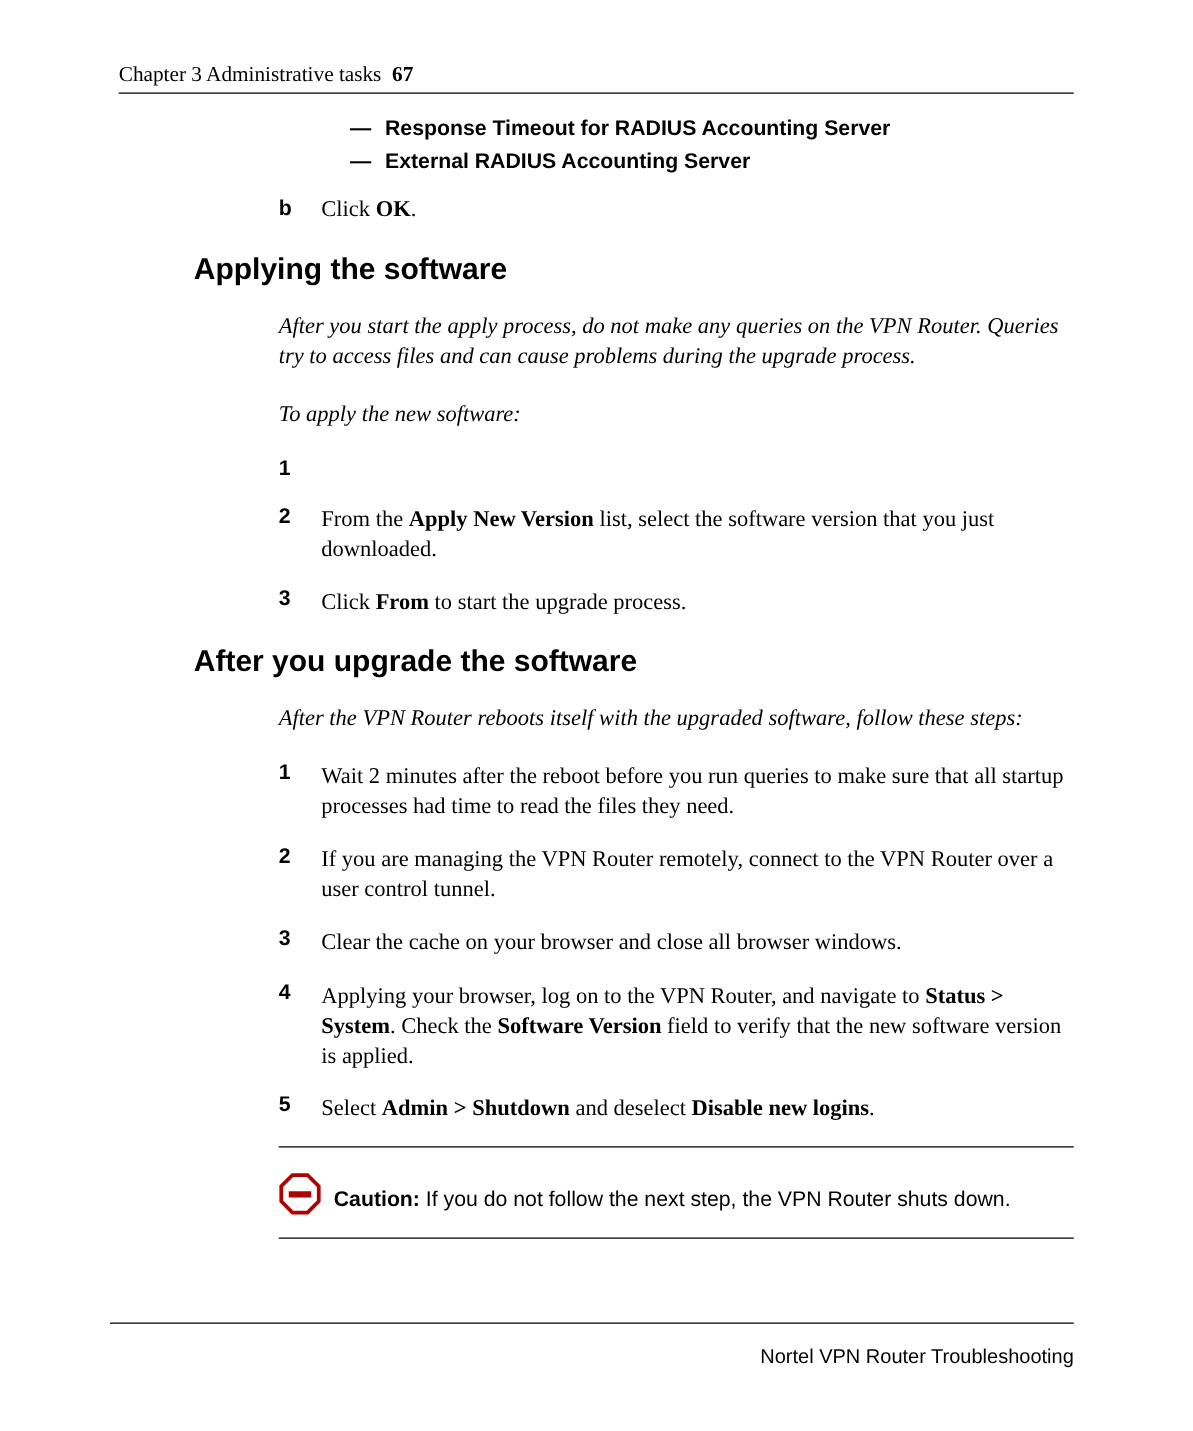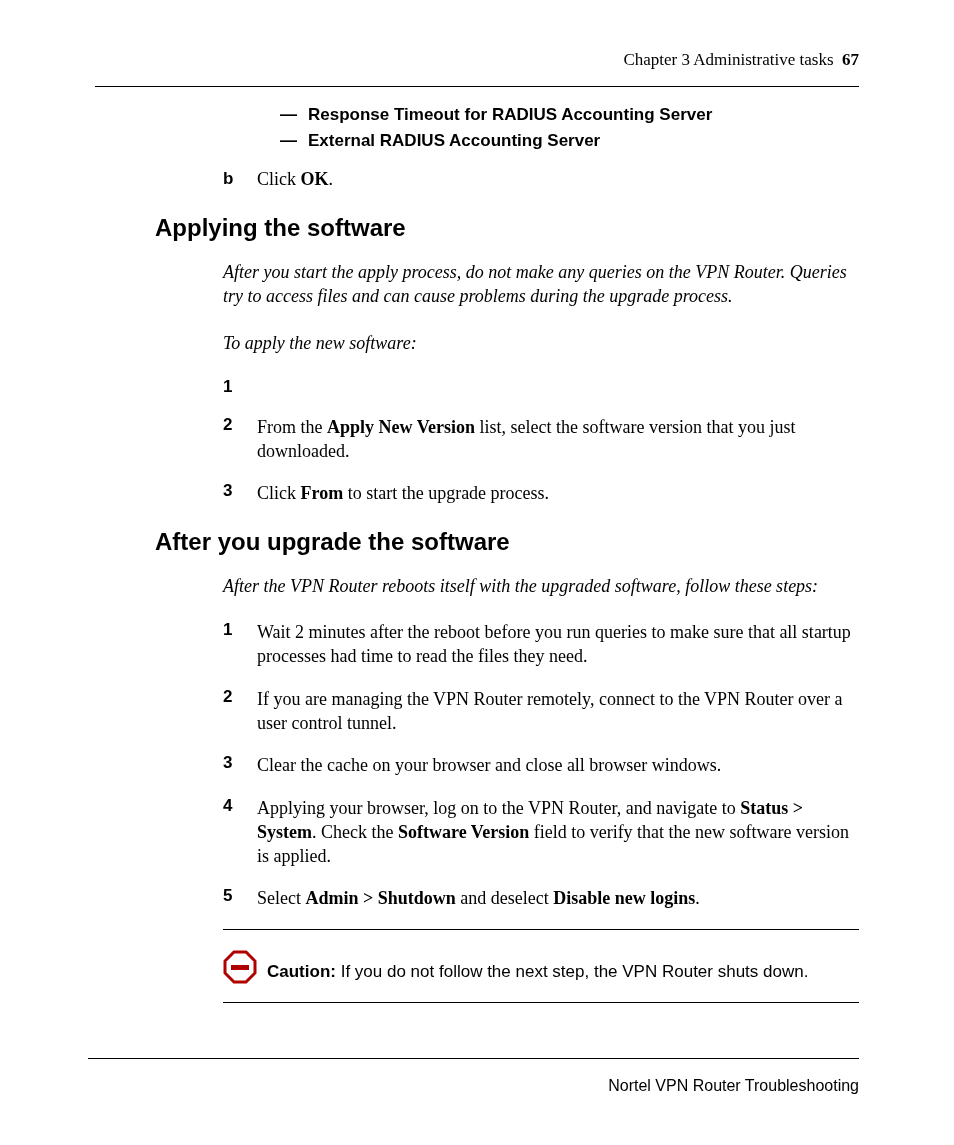--- a/index.html
+++ b/index.html
@@ -10,23 +10,22 @@
     color: #000;
     background: #fff;
     width: 954px;
     height: 1145px;
     position: relative;
   }
   .page {
     padding: 50px 95px 50px 95px;
   }
   .header-right {
-    text-align: right;
-    font-size: 17px;
-    margin-bottom: 16px;
+    font-size: 17px;
+    margin-bottom: 4px;
   }
   .header-right .pn { font-weight: bold; }
   hr.rule {
     border: none;
     border-top: 1px solid #000;
     margin: 0 0 18px 0;
   }
   hr.thin {
     border: none;
     border-top: 1px solid #000;

